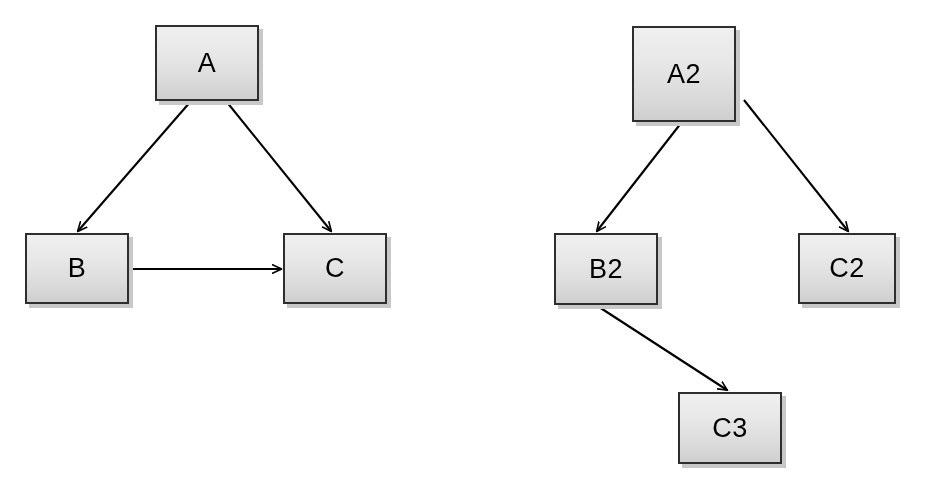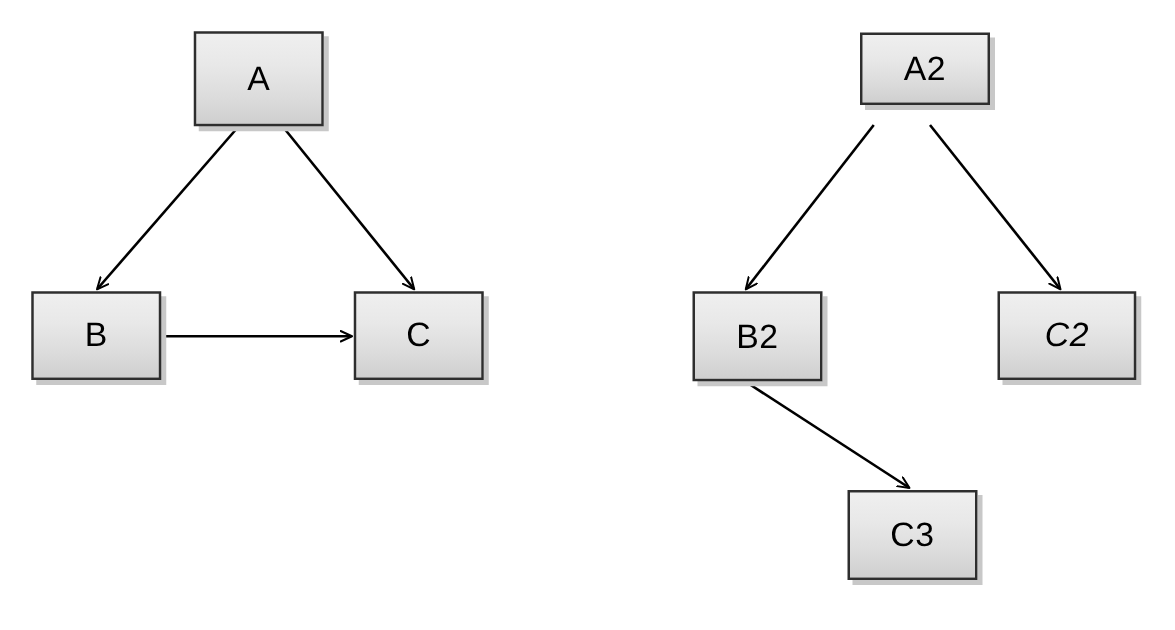--- a/index.html
+++ b/index.html
@@ -71,27 +71,27 @@
   <div id="nodes-group">
       <div class="node" style="left: 155px; top: 25px; width: 104px; height: 76px;">
         <span class="node-label">A</span>
       </div>
       <div class="node" style="left: 25px; top: 233px; width: 104px; height: 71px;">
         <span class="node-label">B</span>
       </div>
       <div class="node" style="left: 283px; top: 233px; width: 104px; height: 71px;">
         <span class="node-label">C</span>
       </div>
-      <div class="node" style="left: 688px; top: 26px; width: 104px; height: 58px;">
+      <div class="node" style="left: 632px; top: 26px; width: 104px; height: 96px;">
         <span class="node-label">A2</span>
       </div>
       <div class="node" style="left: 542px; top: 233px; width: 104px; height: 72px; margin-left: 12px;">
         <span class="node-label">B2</span>
       </div>
-      <div class="node" style="left: 798px; top: 233px; width: 111px; height: 71px; font-style: italic;">
+      <div class="node" style="left: 798px; top: 233px; width: 98px; height: 71px;">
         <span class="node-label">C2</span>
       </div>
       <div class="node" style="left: 678px; top: 392px; width: 104px; height: 72px;">
         <span class="node-label">C3</span>
       </div>
     </div>
 
 </div>
 
 </body></html>

